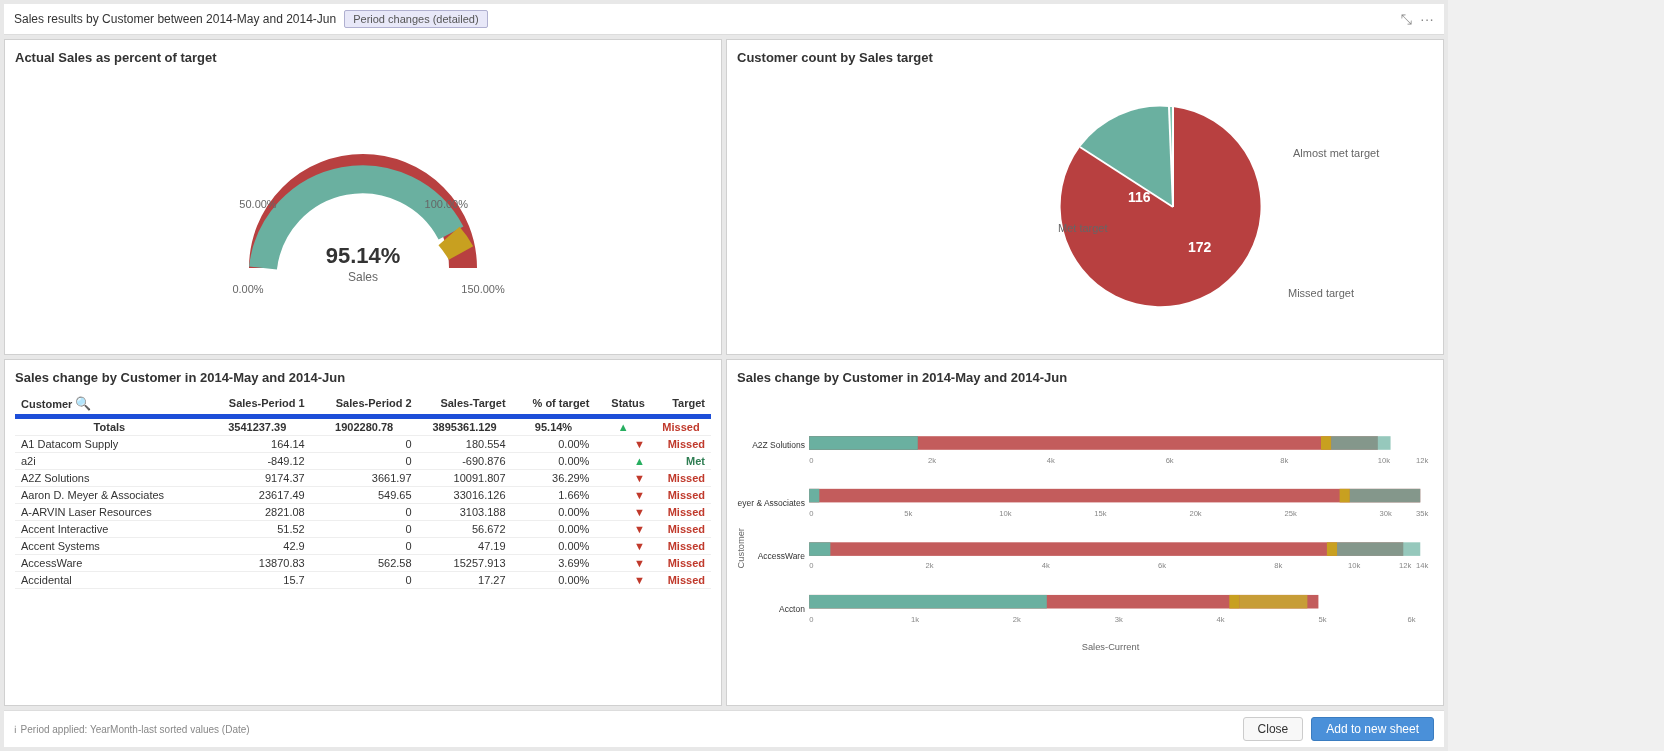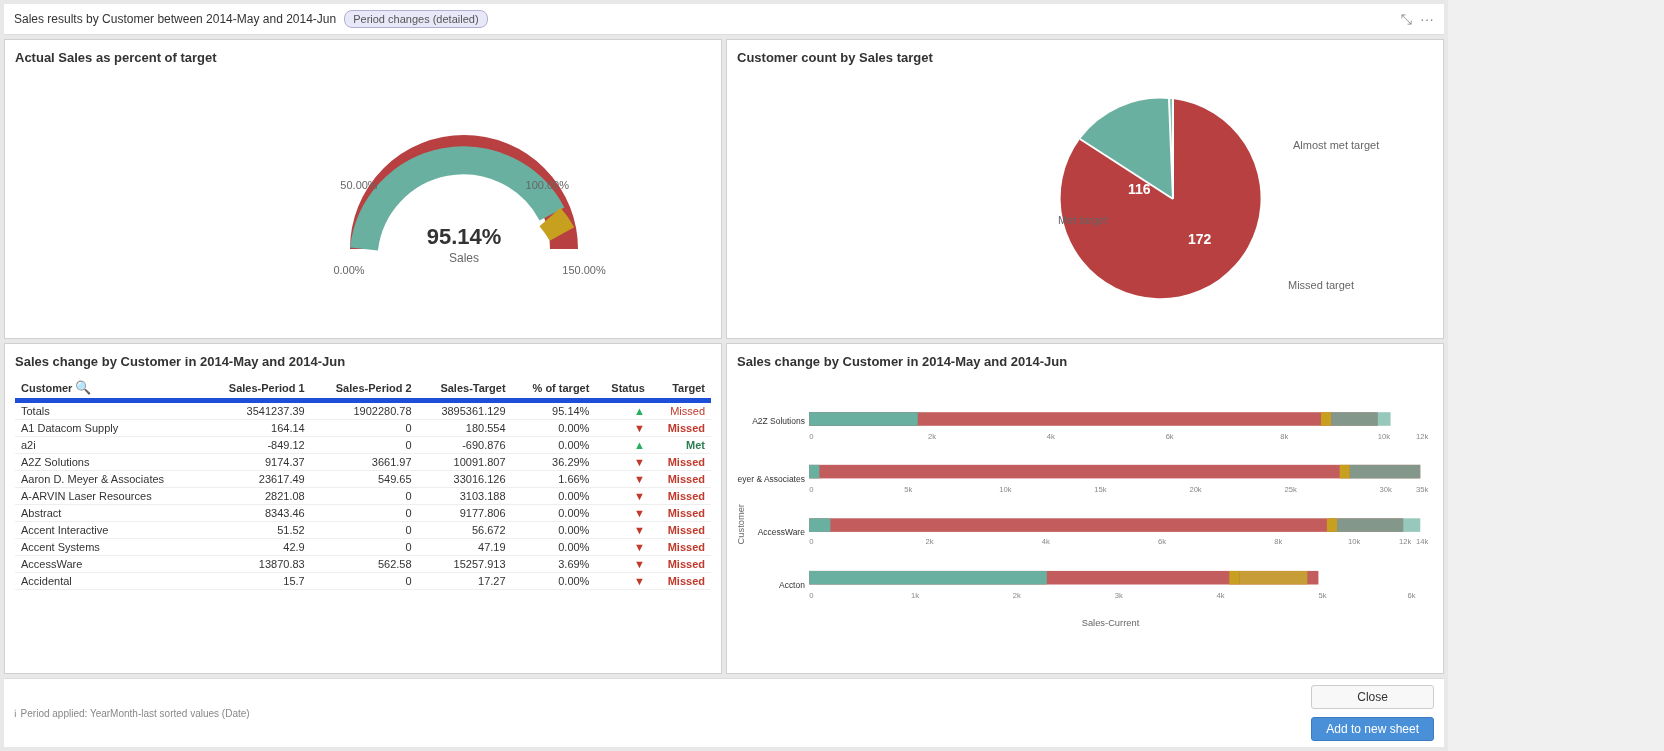--- a/index.html
+++ b/index.html
@@ -1,58 +1,58 @@
 <!DOCTYPE html>
 <html><head>
   <meta charset="utf-8">
   <style>
     * { box-sizing: border-box; margin: 0; padding: 0; }
     body { font-family: Arial, sans-serif; font-size: 12px; background: #f0f0f0; color: #333; width: 1664px; height: 751px; overflow: hidden; }
 
     .main-container { width: 1448px; height: 751px; display: flex; flex-direction: column; background: #e8e8e8; padding: 4px; gap: 4px; }
 
     .top-bar { background: #fff; padding: 6px 10px; display: flex; align-items: center; gap: 8px; font-size: 12px; border-bottom: 1px solid #ddd; flex-shrink: 0; }
-    .period-badge { background: #e8e8f8; border: 1px solid #b0b0d0; border-radius: 8px; padding: 2px 8px; font-size: 11px; color: #555; }
+    .period-badge { background: #e8e8f8; border: 1px solid #b0b0d0; border-radius: 2px; padding: 2px 8px; font-size: 11px; color: #555; }
     .top-bar-icons { margin-left: auto; display: flex; gap: 8px; }
 
     .charts-row { display: flex; gap: 4px; flex: 1; min-height: 0; }
     .bottom-row { display: flex; gap: 4px; flex: 1.1; min-height: 0; }
 
     .panel { background: #fff; border: 1px solid #d0d0d0; padding: 10px; position: relative; overflow: hidden; }
     .panel-title { font-size: 13px; font-weight: bold; color: #333; margin-bottom: 8px; }
 
     
-    .gauge-panel { flex: 1; display: flex; flex-direction: row; }
+    .gauge-panel { flex: 1; display: flex; flex-direction: column; }
     .gauge-container { flex: 1; display: flex; justify-content: center; align-items: center; }
 
     
     .pie-panel { flex: 1; display: flex; }
     .pie-container { flex: 1; display: flex; justify-content: center; align-items: center; position: relative; }
 
     
     .table-panel { flex: 1; display: flex; flex-direction: column; overflow: hidden; }
     .search-icon-btn { background: none; border: none; cursor: pointer; color: #666; font-size: 13px; }
     .data-table { width: 100%; border-collapse: collapse; font-size: 11px; }
     .data-table th { border-bottom: 5px solid #1d4ed8; padding: 3px 6px; text-align: right; font-weight: bold; color: #333; white-space: nowrap; }
     .data-table th:first-child { text-align: left; }
     .data-table td { padding: 2px 6px; border-bottom: 1px solid #eee; white-space: nowrap; text-align: right; }
     .data-table td:first-child { text-align: left; }
-    .data-table tr.totals-row td { font-weight: normal; }
+    .data-table tr.totals-row td { font-weight: bold; text-align: center; }
     .status-missed { color: #c0392b; font-weight: bold; }
     .status-met { color: #2e7d52; font-weight: bold; }
     .arrow-down { color: #c0392b; }
     .arrow-up { color: #27ae60; }
     .table-scroll { overflow-y: auto; flex: 1; }
 
     
     .bar-panel { flex: 1; display: flex; flex-direction: column; overflow: hidden; }
 
     
     .status-bar { background: #fff; border-top: 1px solid #ddd; padding: 6px 10px; display: flex; align-items: center; justify-content: space-between; flex-shrink: 0; font-size: 11px; color: #555; }
-    .status-bar-right { display: flex; gap: 8px; flex-direction: column; }
+    .status-bar-right { display: flex; gap: 8px; }
     .btn { padding: 4px 14px; border: 1px solid #ccc; background: #f8f8f8; border-radius: 3px; cursor: pointer; font-size: 12px; color: #333; }
     .btn-primary { background: #4a90d9; color: #fff; border-color: #3a7cc0; }
 
     
     .gauge-svg { overflow: visible; }
 
     
     .pie-svg { overflow: visible; }
 
     .period-info { font-size: 10px; color: #888; display: flex; align-items: center; gap: 4px; }
@@ -190,29 +190,20 @@
               <tr>
     <td>A-ARVIN Laser Resources</td>
     <td>2821.08</td>
     <td>0</td>
     <td>3103.188</td>
     <td>0.00%</td>
     <td class="arrow-down">▼</td>
     <td class="status-missed">Missed</td>
   </tr>
               <tr>
-    <td>Abstract</td>
-    <td>8343.46</td>
-    <td>0</td>
-    <td>9177.806</td>
-    <td>0.00%</td>
-    <td class="arrow-down">▼</td>
-    <td class="status-missed">Missed</td>
-  </tr>
-              <tr>
     <td>Accent Interactive</td>
     <td>51.52</td>
     <td>0</td>
     <td>56.672</td>
     <td>0.00%</td>
     <td class="arrow-down">▼</td>
     <td class="status-missed">Missed</td>
   </tr>
               <tr>
     <td>Accent Systems</td>

